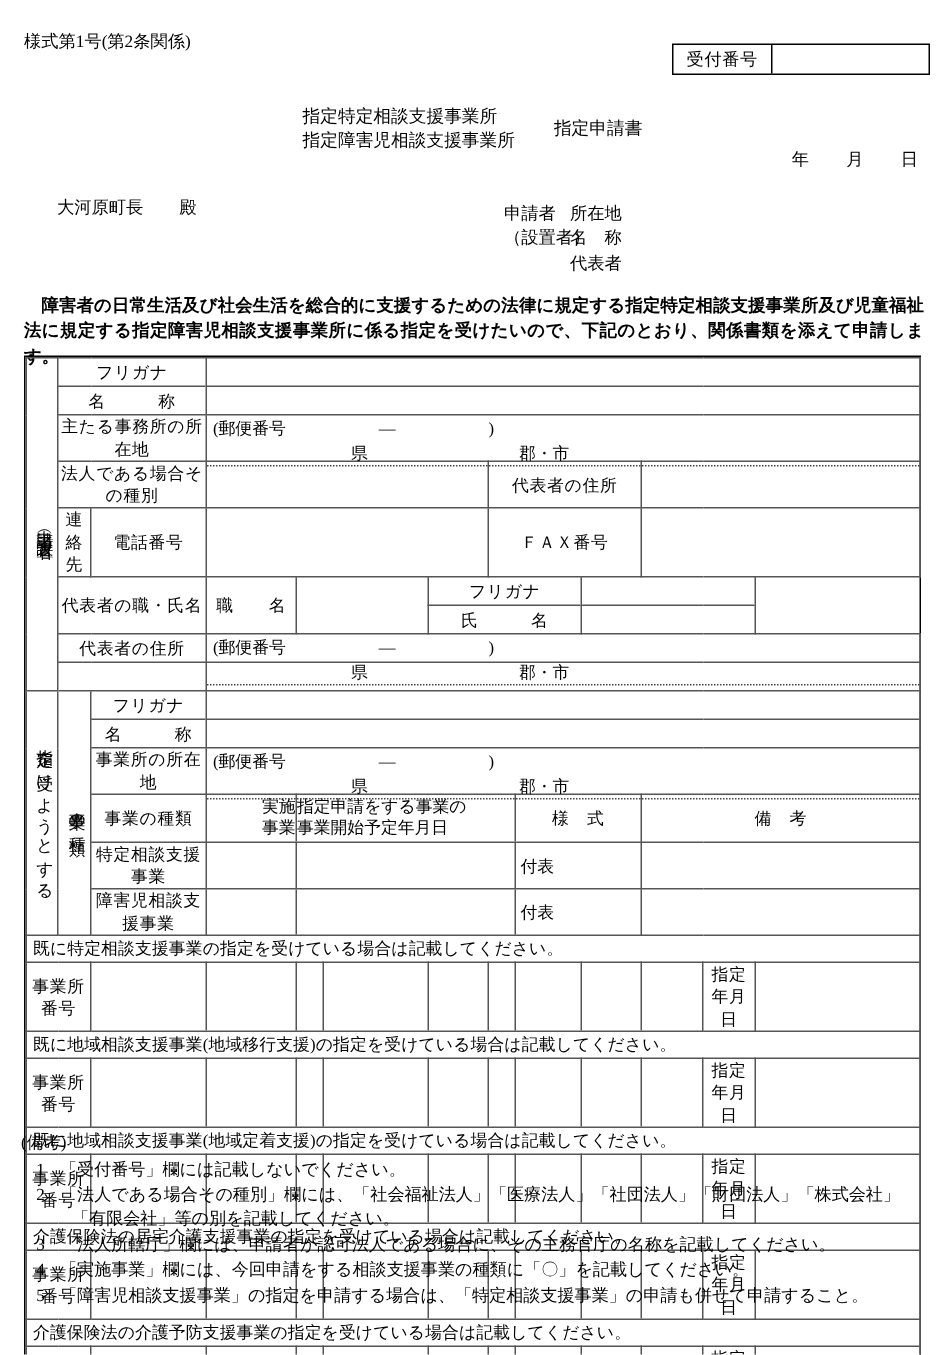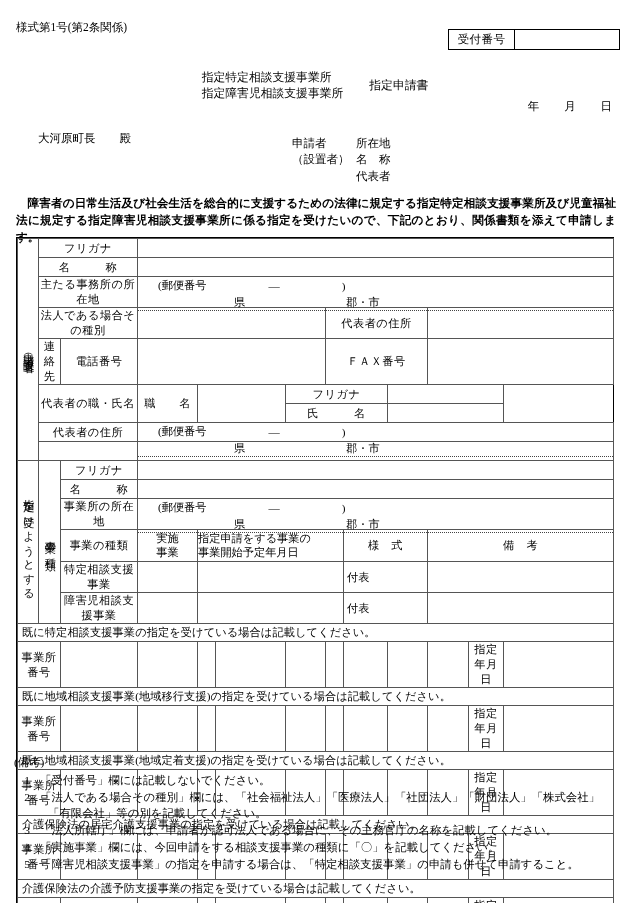--- a/index.html
+++ b/index.html
@@ -95,22 +95,23 @@
     position: absolute;
     left: 292px; top: 135px;
     font-size: 11.5px;
     line-height: 1.42;
   }
   .applicant-block .row {
     display: flex;
     white-space: nowrap;
   }
   .applicant-block .lbl {
-    width: 64px;
+    width: 44px;
     display: inline-block;
+    margin-left: 44px;
   }
 
   .intro {
     position: absolute;
     left: 16px; top: 196px;
     width: 600px;
     font-size: 11.6px;
     line-height: 1.45;
     text-align: justify;
     font-weight: bold;
@@ -165,21 +166,21 @@
   .dotted-right { border-right: 1px dotted #444 !important; }
   .no-bottom { border-bottom: none !important; }
 
   .addr-cell {
     position: relative;
     height: 42px;
     padding: 0;
   }
   .addr-zip {
     position: absolute;
-    left: 20px; top: 1px;
+    left: 4px; top: 1px;
     right: 4px;
     font-size: 11.2px;
     display: flex;
     align-items: center;
   }
   .addr-zip .dash { margin-left: 62px; }
   .addr-zip .paren { margin-left: 62px; }
   .addr-line2 {
     position: absolute;
     left: 0; right: 0;
@@ -212,21 +213,21 @@
   .biz-head td { height: 32px; }
   .two-line {
     line-height: 1.22;
     font-size: 11.2px;
     text-align: left;
     padding-left: 3px;
   }
   .jisshi {
     font-size: 11.2px;
     line-height: 1.22;
-    text-align: center;
+    text-align: right;
     margin-top: 28px;
   }
 
   
   .remarks {
     position: absolute;
     left: 14px; top: 754px;
     width: 608px;
     font-size: 11.4px;
     line-height: 1.47;

